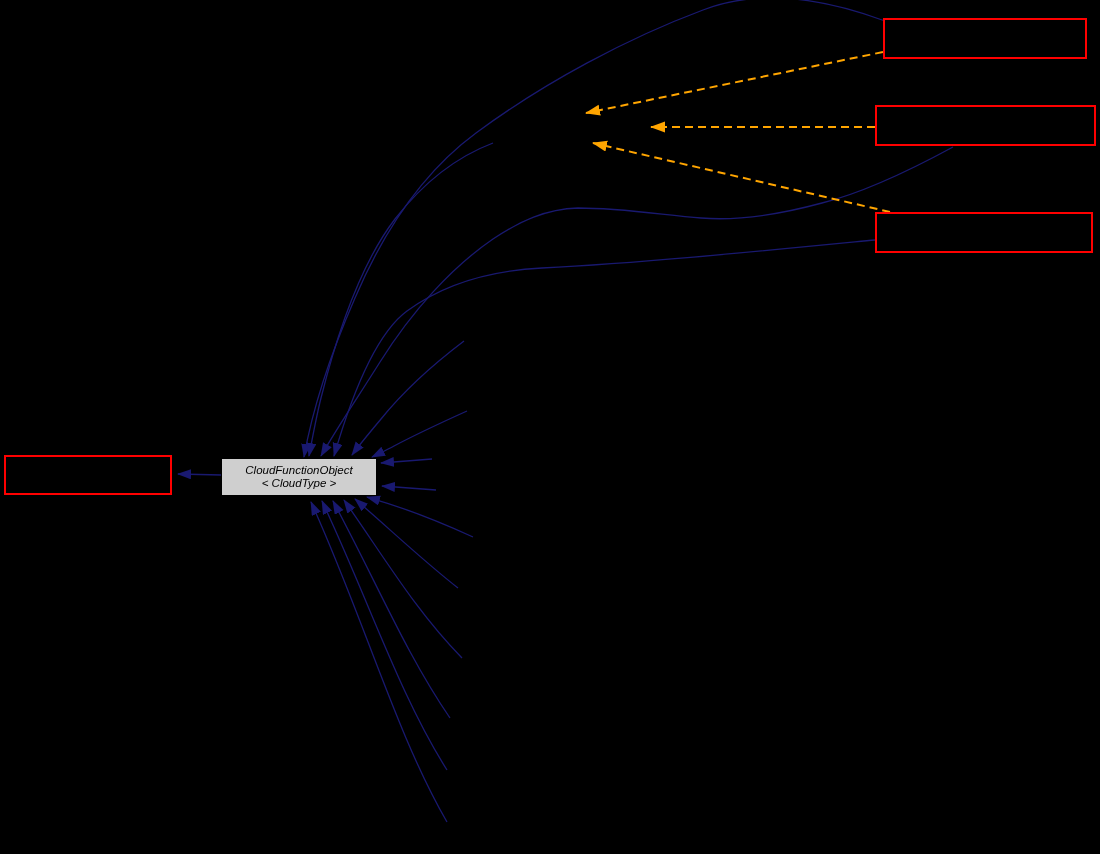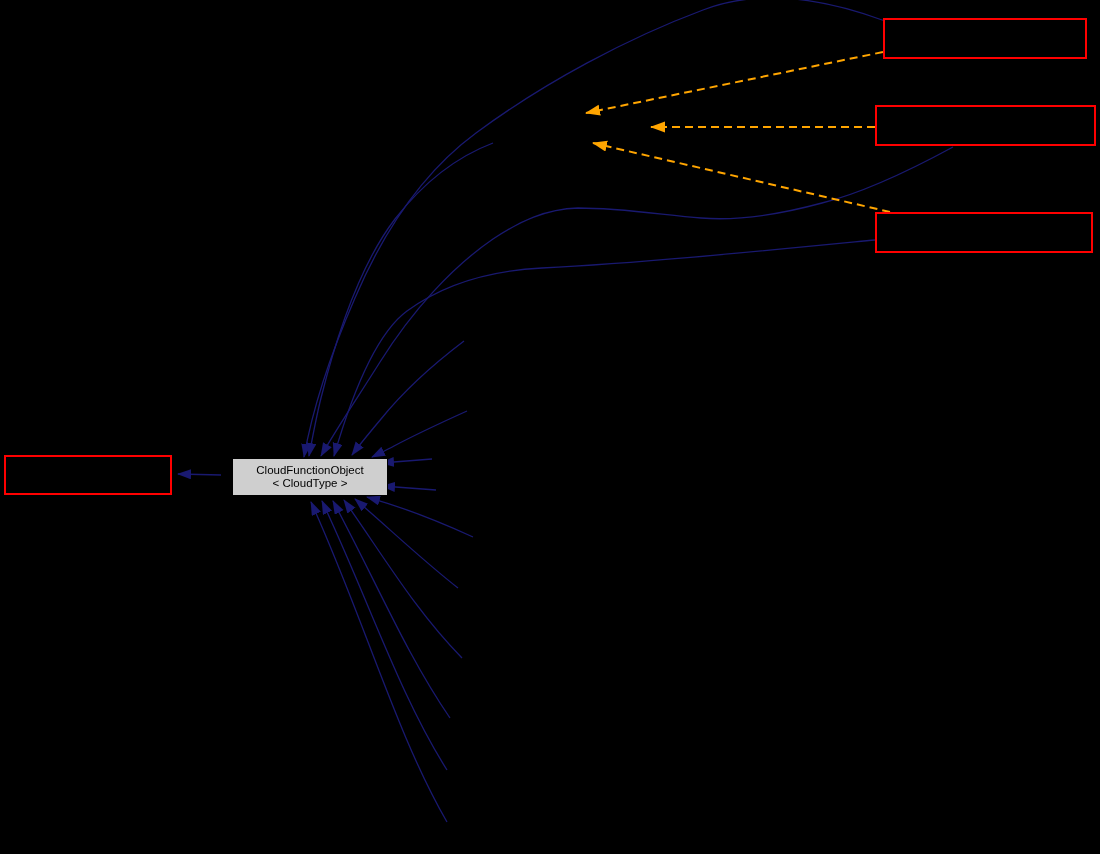--- a/index.html
+++ b/index.html
@@ -11,24 +11,24 @@
   .inh{fill:none;stroke:#191970;stroke-width:1.3;marker-end:url(#arrow-blue);}
   .tmpl{fill:none;stroke:#FFA500;stroke-width:2;stroke-dasharray:8 5;marker-end:url(#arrow-orange);}
   .rbox{
     position:absolute;border:2px solid #FF0000;background:transparent;box-sizing:border-box;
   }
   .box-top-right   {left:883px; top:18px;  width:204px; height:41px;}
   .box-middle-right{left:875px; top:105px; width:221px; height:41px;}
   .box-bottom-right{left:875px; top:212px; width:218px; height:41px;}
   .box-left-base   {left:4px;   top:455px; width:168px; height:40px;}
   .center-node{
-    position:absolute;left:232px;top:458px;width:156px;height:38px;box-sizing:border-box;
+    position:absolute;left:221px;top:458px;width:156px;height:38px;box-sizing:border-box;
     background:#CFCFCF;border:1px solid #000000;
     display:flex;flex-direction:column;justify-content:center;align-items:center;
-    color:#000000;font-size:11.5px;line-height:13px;text-align:center;
+    color:#000000;font-size:11.5px;line-height:13px;text-align:center;font-style:italic;
   }
 </style>
 </head>
 <body>
 
 <div class="canvas">
 
   <svg class="edges-svg" viewBox="0 0 1100 854" xmlns="http://www.w3.org/2000/svg">
     <defs>
       <marker id="arrow-blue" markerUnits="userSpaceOnUse" markerWidth="15" markerHeight="11" refX="13" refY="5" orient="auto">

